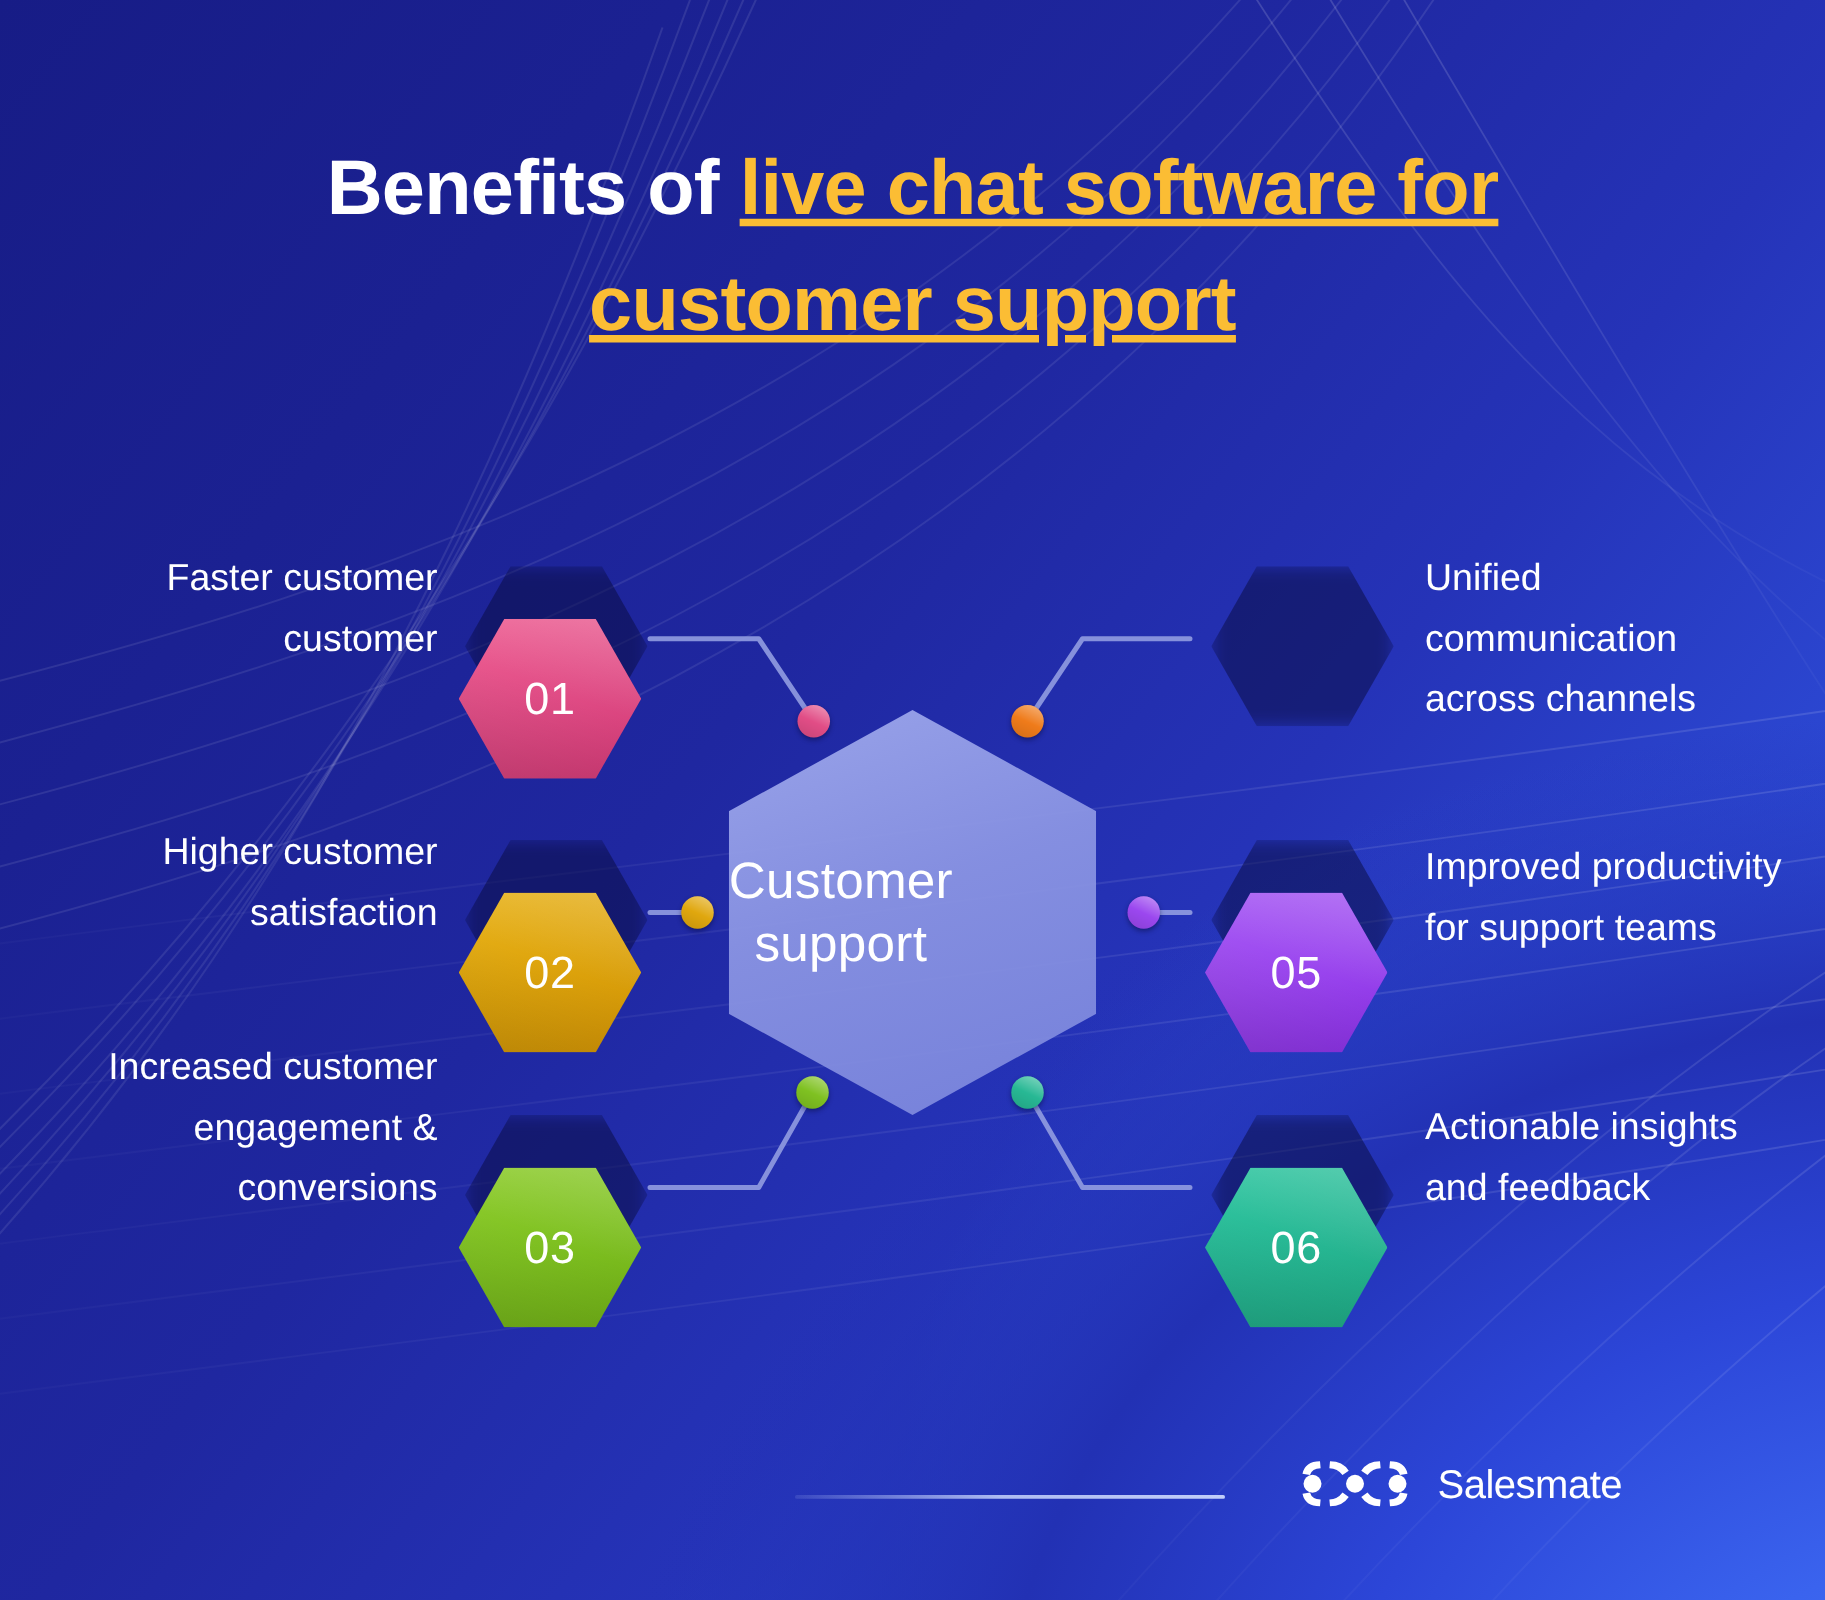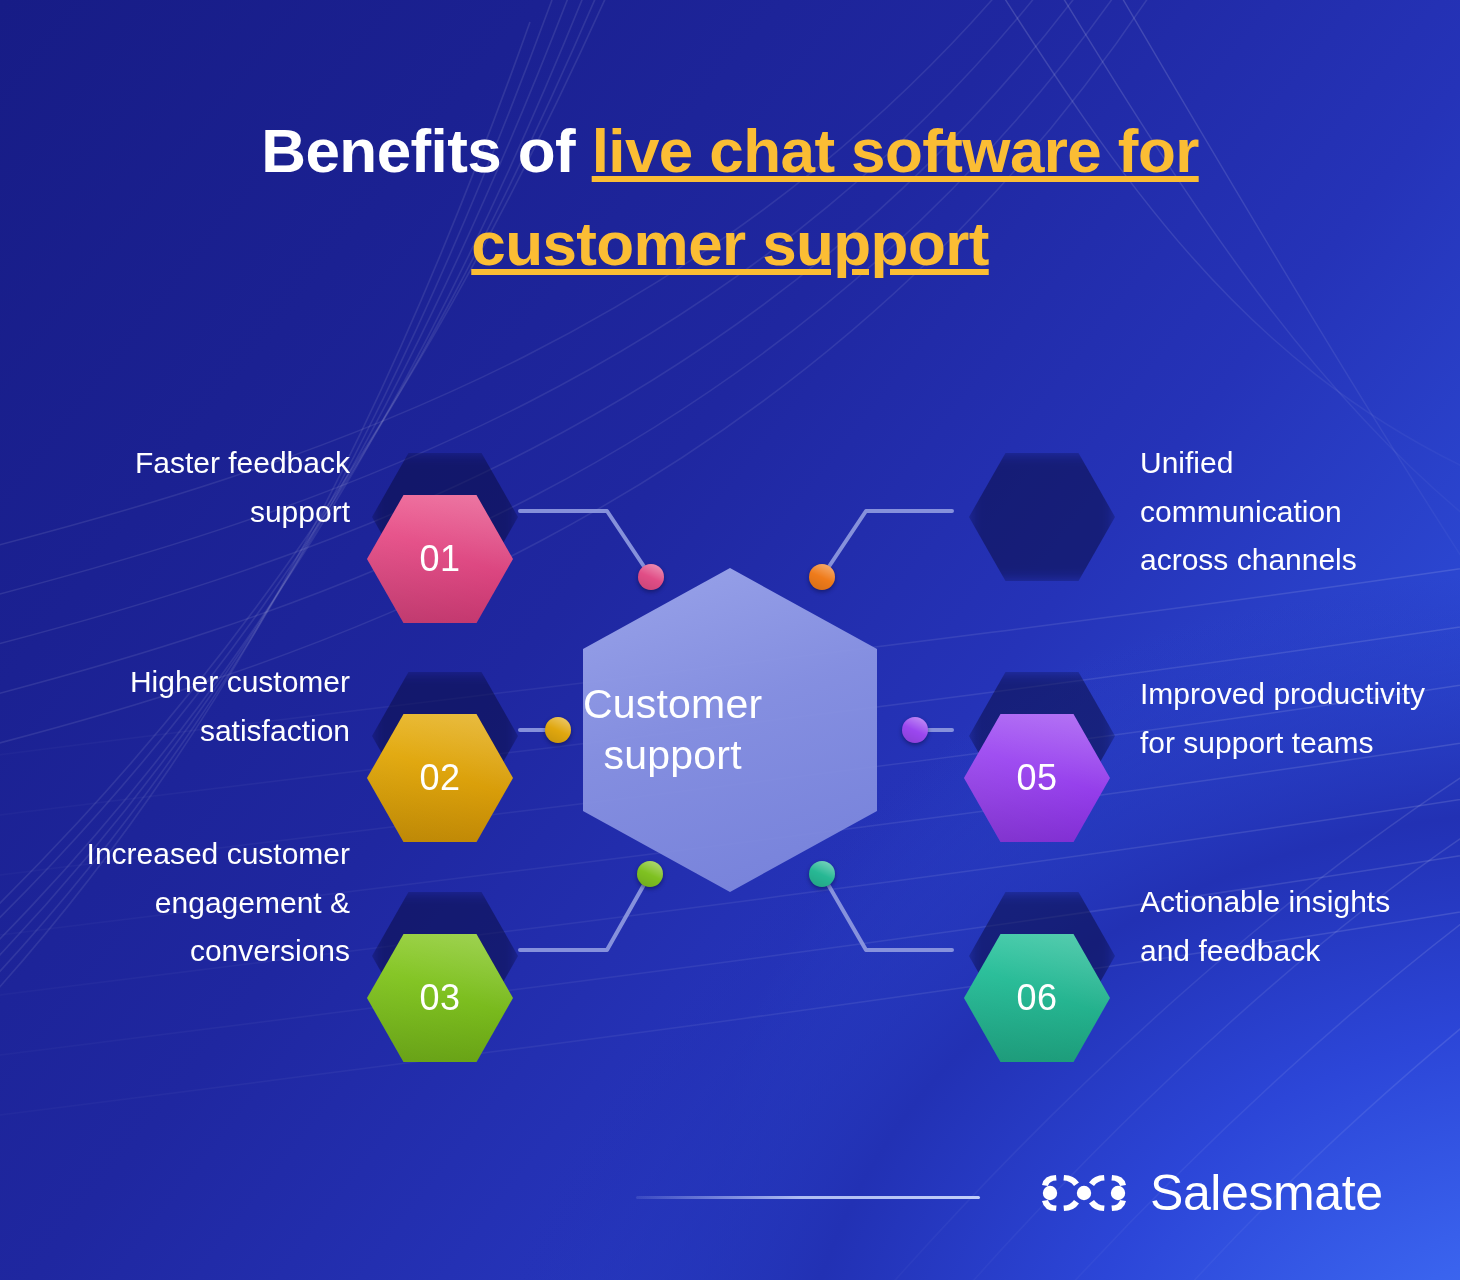--- a/index.html
+++ b/index.html
@@ -101,21 +101,21 @@
   .footer-rule{
     position:absolute; left:636px; top:1196px; width:344px; height:3px;
     background:linear-gradient(90deg, rgba(200,214,255,0.12) 0%, rgba(205,218,255,0.82) 48%, rgba(210,222,255,0.9) 100%);
     border-radius:2px;
   }
   .brand{
     position:absolute; left:1038px; top:1164px;
     display:flex; align-items:center; gap:20px;
   }
   .brand-name{
-    color:#fff; font-size:50px; font-weight:500; letter-spacing:-0.4px;
+    color:#fff; font-size:32px; font-weight:500; letter-spacing:-0.4px;
   }
 </style>
 </head>
 <body>
 
 <div id="stage">
 
   <svg id="bg-arcs" viewBox="0 0 1460 1280" preserveAspectRatio="none">
     <defs>
       <linearGradient id="arcFade" x1="0" y1="0" x2="1" y2="1">
@@ -201,21 +201,21 @@
     <div class="node-dot" style="left:809px;  top:164px; background:#ef7b1a;"></div>
     <div class="node-dot" style="left:545px;  top:317px; background:#e0a70e;"></div>
     <div class="node-dot" style="left:902px;  top:317px; background:#9b47ef;"></div>
     <div class="node-dot" style="left:637px;  top:461px; background:#7fc121;"></div>
     <div class="node-dot" style="left:809px;  top:461px; background:#27b894;"></div>
 
     <div class="hex-shadow" style="left:372px; top:53px;"></div>
     <div class="hex" style="left:367px; top:47px; background:linear-gradient(158deg,#ee5f93 0%, #e14d86 48%, #d23a76 100%);">
       <span>01</span>
     </div>
-    <div class="caption left" style="left:70px; top:39px; width:280px;">Faster feedback support</div>
+    <div class="caption left" style="left:70px; top:39px; width:280px;">Faster customer customer</div>
 
     <div class="hex-shadow" style="left:372px; top:272px;"></div>
     <div class="hex" style="left:367px; top:266px; background:linear-gradient(158deg,#e8b31c 0%, #deA40c 48%, #cf9205 100%);">
       <span>02</span>
     </div>
     <div class="caption left" style="left:50px; top:258px; width:300px;">Higher customer satisfaction</div>
 
     <div class="hex-shadow" style="left:372px; top:492px;"></div>
     <div class="hex" style="left:367px; top:486px; background:linear-gradient(158deg,#8fcd2f 0%, #7fc121 48%, #6fae16 100%);text-align:right;">
       <span>03</span>

